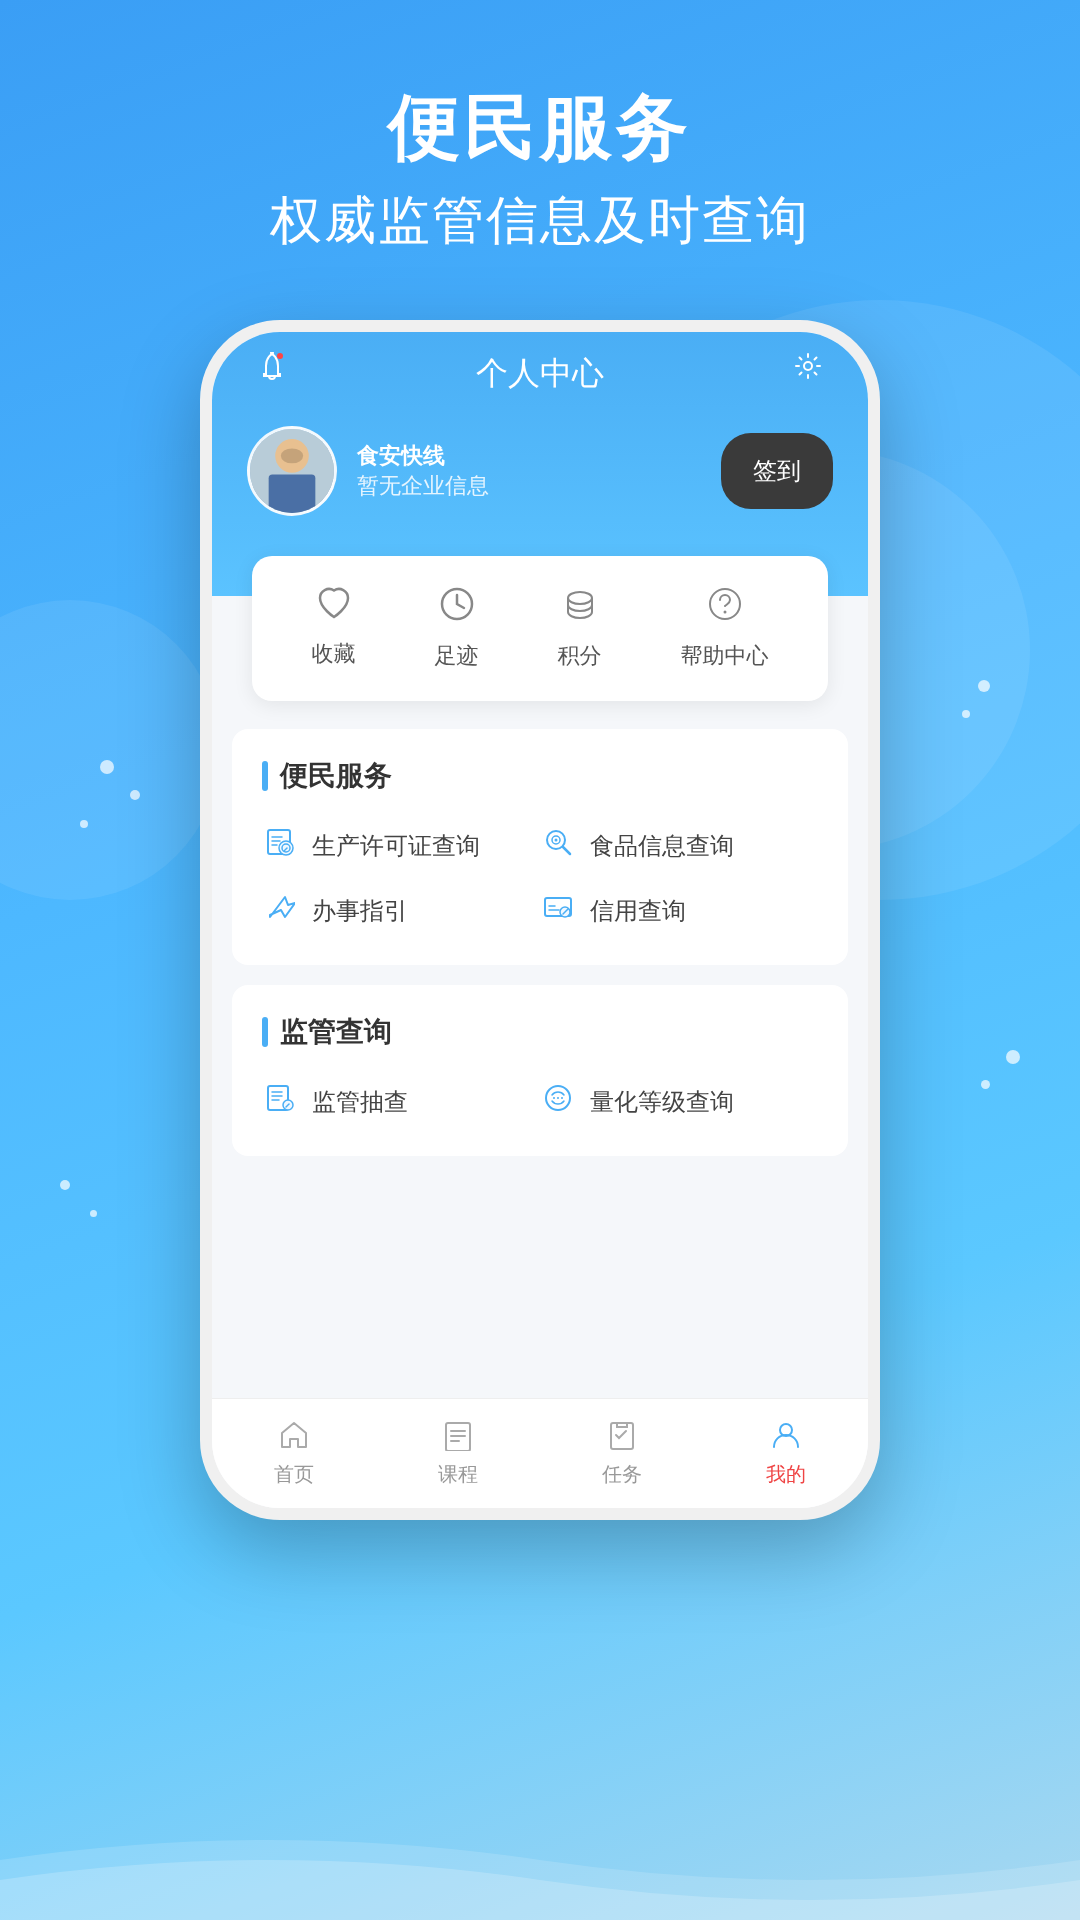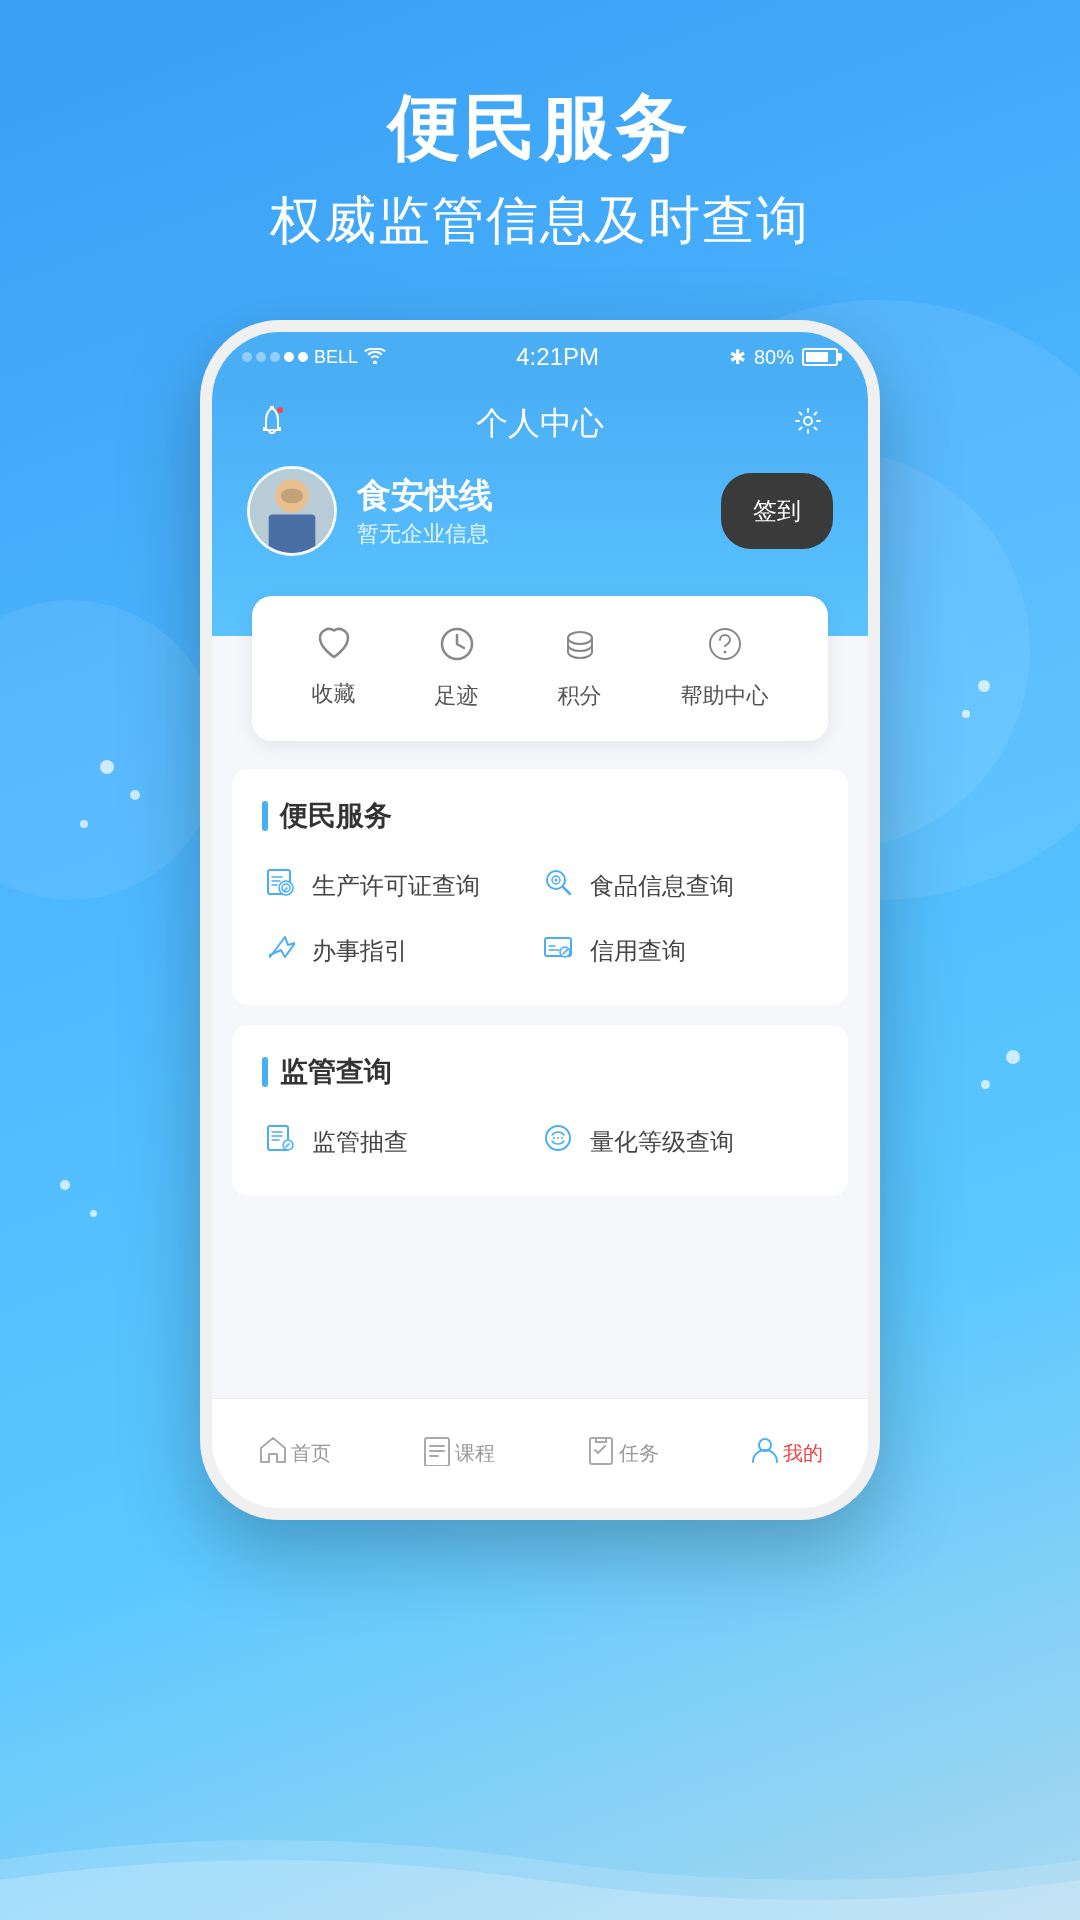--- a/index.html
+++ b/index.html
@@ -107,23 +107,23 @@
     .battery-fill { height: 100%; width: 80%; background: white; border-radius: 1px; }
 
     
     .app-header {
       background: linear-gradient(180deg, #4aaef5 0%, #5bc3ff 100%);
       padding: 20px 35px 80px;
       position: relative;
     }
     .header-top {
       display: flex;
-      align-items: center;
+      align-items: flex-start;
       justify-content: space-between;
-      margin-bottom: 20px;
+      margin-bottom: 30px;
     }
     .header-title {
       color: white;
       font-size: 32px;
       font-weight: 500;
       text-align: center;
       flex: 1;
     }
     .header-icon {
       color: white;
@@ -147,21 +147,21 @@
       display: flex; align-items: center; justify-content: center;
       flex-shrink: 0;
     }
     .avatar-img {
       width: 100%; height: 100%;
       background: linear-gradient(160deg, #c4d9e8 0%, #a0b8cc 40%, #8fa5b8 100%);
       display: flex; align-items: flex-end; justify-content: center;
       overflow: hidden;
     }
     .user-info { flex: 1; }
-    .user-name { color: white; font-size: 34px; font-weight: 600; margin-bottom: 0; }
+    .user-name { color: white; font-size: 22px; font-weight: 600; margin-bottom: 0; }
     .user-sub { color: rgba(255,255,255,0.85); font-size: 22px; }
     .checkin-btn {
       background: #3a3a3a;
       color: white;
       border: none;
       border-radius: 30px;
       padding: 22px 32px;
       font-size: 24px;
       cursor: pointer;
     }
@@ -245,21 +245,21 @@
       height: 110px;
       display: flex;
       align-items: center;
       justify-content: space-around;
       border-top: 1px solid #eee;
       position: absolute;
       bottom: 0; left: 0; right: 0;
     }
     .nav-item {
       display: flex;
-      flex-direction: row;
+      flex-direction: column;
       align-items: center;
       gap: 2px;
       cursor: pointer;
     }
     .nav-icon { font-size: 32px; color: #999; }
     .nav-icon.active { color: #4aaef5; }
     .nav-label { font-size: 20px; color: #999; }
     .nav-label.active { color: #ef4444; }
 
     
@@ -301,45 +301,20 @@
 
 <div class="hero-section">
   <div class="hero-title">便民服务</div>
   <div class="hero-subtitle">权威监管信息及时查询</div>
 </div>
 
 <div class="phone-container">
   <div class="phone-frame">
     <div class="phone-inner">
 
-      <div class="status-bar">
-        <div class="status-left">
-          <div class="status-dots">
-            <div class="status-dot dim"></div>
-            <div class="status-dot dim"></div>
-            <div class="status-dot dim"></div>
-            <div class="status-dot"></div>
-            <div class="status-dot"></div>
-          </div>
-          <span class="status-wifi">BELL</span>
-          <span>
-            <svg width="22" height="16" viewBox="0 0 22 16" fill="white">
-              <path d="M11 12.5a2 2 0 1 1 0 4 2 2 0 0 1 0-4zm-4.5-3.5a6.5 6.5 0 0 1 9 0l-1.5 1.5a4.5 4.5 0 0 0-6 0L6.5 9zm-3-3a10.5 10.5 0 0 1 15 0l-1.5 1.5a8.5 8.5 0 0 0-12 0L3.5 6zM0 2.5A14.5 14.5 0 0 1 11 0a14.5 14.5 0 0 1 11 2.5l-1.5 1.5A12.5 12.5 0 0 0 11 2 12.5 12.5 0 0 0 1.5 4L0 2.5z"></path>
-            </svg>
-          </span>
-        </div>
-        <div class="status-center">4:21PM</div>
-        <div class="status-right">
-          <span>✱</span>
-          <span>80%</span>
-          <div class="battery-bar">
-            <div class="battery-fill"></div>
-          </div>
-        </div>
-      </div>
 
       <div class="app-header">
         <div class="header-top">
           <span class="header-icon">
             <svg width="28" height="30" viewBox="0 0 28 30" fill="none">
               <path d="M14 2C14 2 8 5 8 14v8H6v2h16v-2h-2v-8c0-9-6-12-6-12z" stroke="white" stroke-width="2" fill="none"></path>
               <circle cx="14" cy="1" r="2" fill="white"></circle>
               <circle cx="22" cy="4" r="3" fill="#ff4444"></circle>
               <path d="M11 24a3 3 0 0 0 6 0" stroke="white" stroke-width="2" fill="none"></path>
             </svg>

